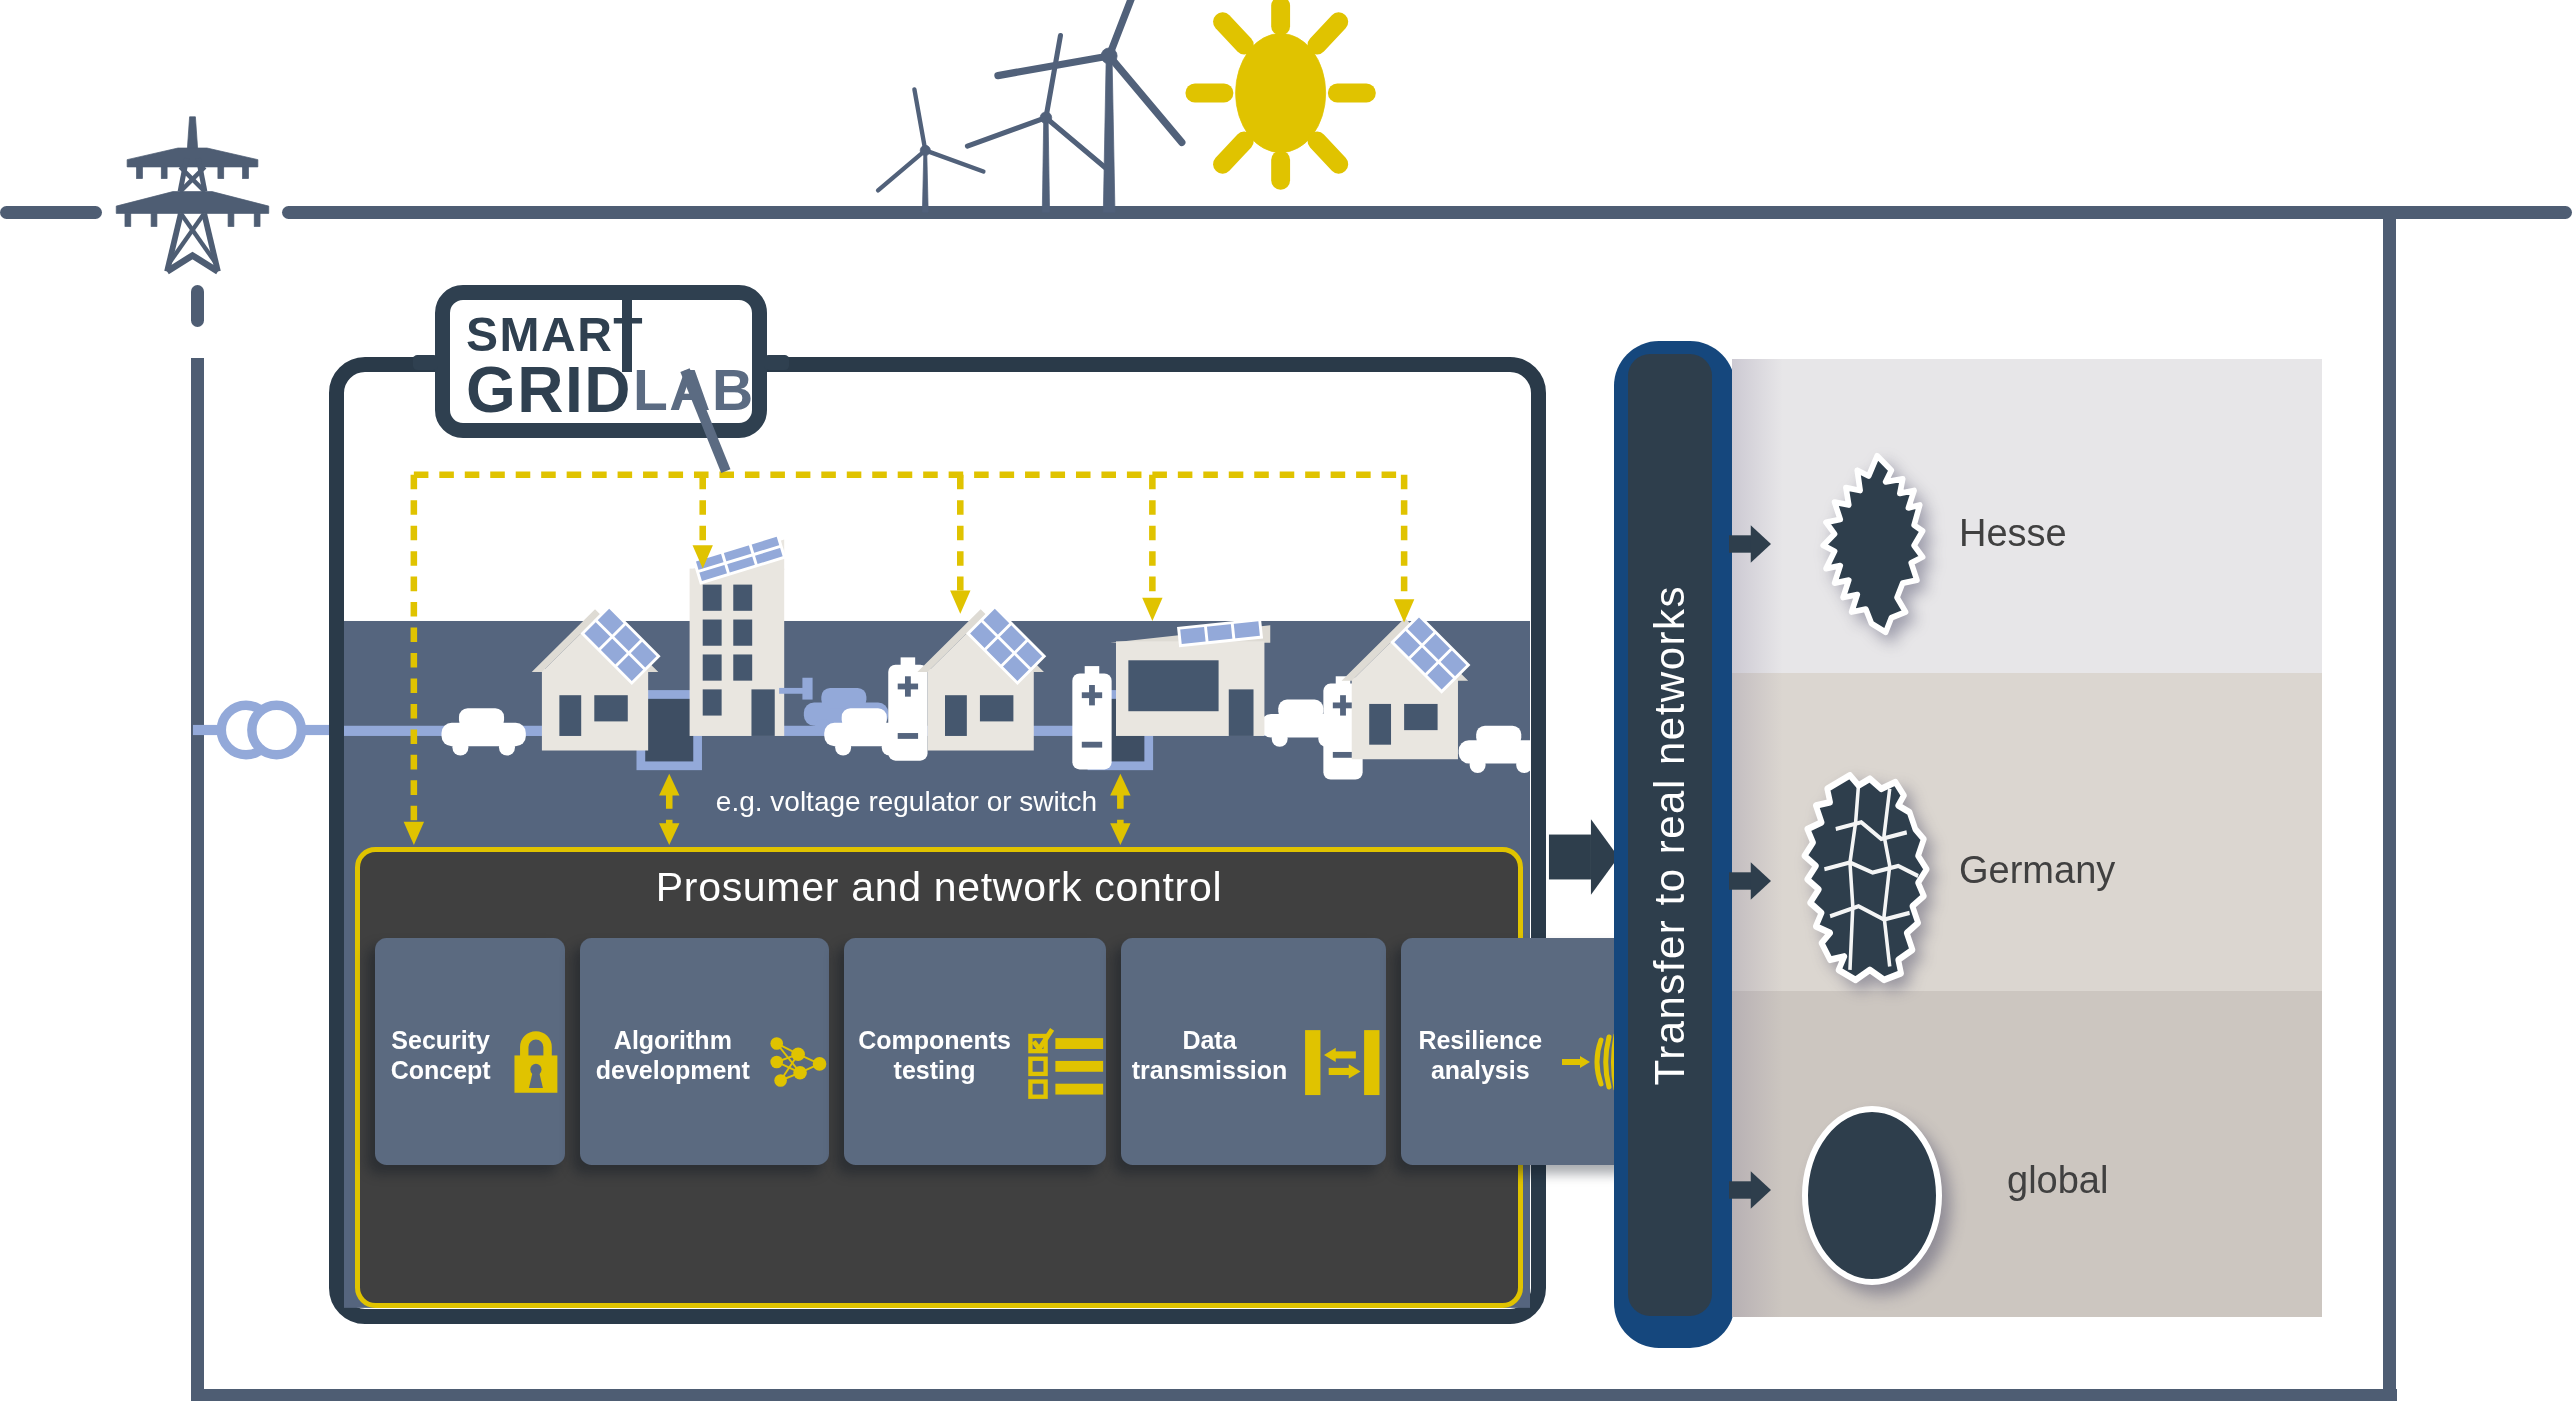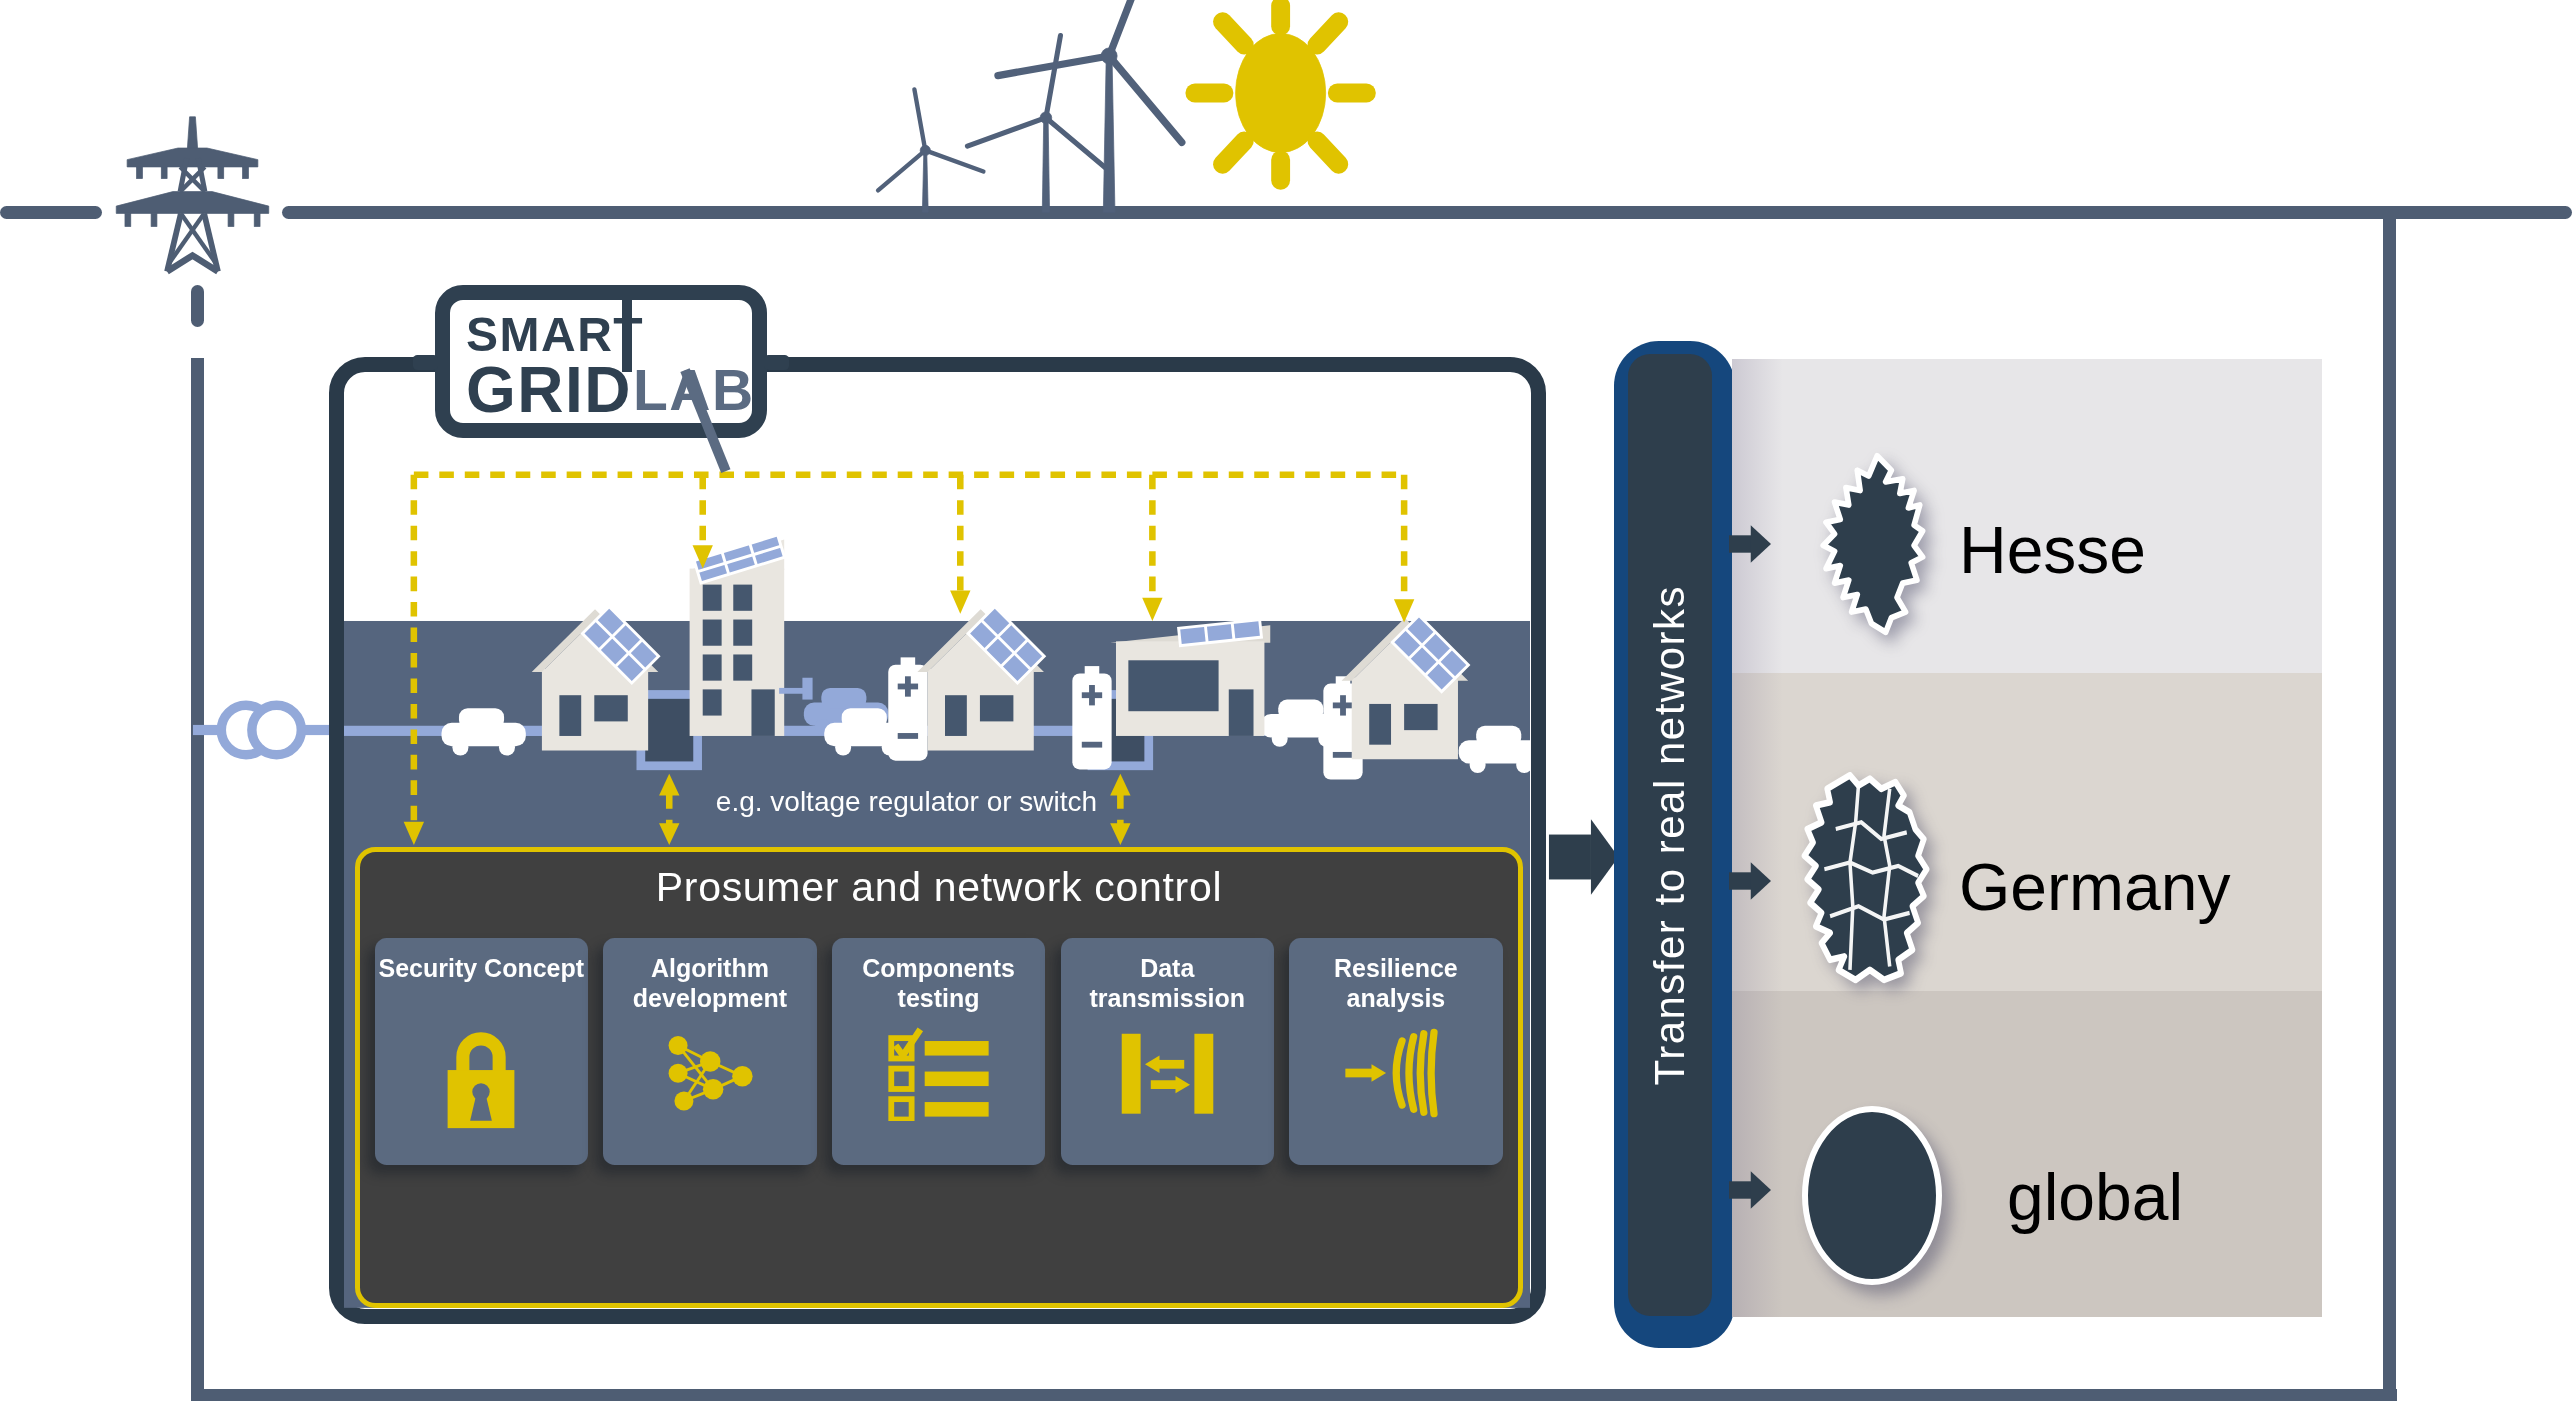--- a/index.html
+++ b/index.html
@@ -25,42 +25,42 @@
   .logo-stub{position:absolute;width:25px;height:14.6px;background:#2f4050;border-radius:4.4px;}
   .logo-leg{position:absolute;left:230px;top:70px;width:10.2px;height:109px;background:#5b6b82;
     transform:rotate(-22deg);transform-origin:top center;}
   
   .ctrl{position:absolute;left:355px;top:847px;width:1168px;height:461px;box-sizing:border-box;
     background:#404040;border:5.1px solid #e0c300;border-radius:20.4px;}
   .ctrl-title{position:absolute;left:0;top:11.6px;width:100%;text-align:center;color:#ffffff;
     font-size:41px;font-weight:300;letter-spacing:0.7px;}
   .cards{position:absolute;left:14.6px;top:86px;width:1128px;height:227px;display:flex;gap:15.3px;}
   .card{flex:1;background:#5b6a80;border-radius:11.6px;box-shadow:-7.3px 8.7px 11.6px rgba(8,18,28,.35);
-    display:flex;flex-direction:column;align-items:center;padding-top:16px;box-sizing:border-box;}
+    display:flex;align-items:center;padding-top:16px;box-sizing:border-box;}
   .card-label{color:#ffffff;font-size:25px;font-weight:bold;text-align:center;line-height:1.18;
     min-height:67px;display:flex;align-items:flex-start;justify-content:center;}
   .card-icon{margin-top:4.4px;}
   .ctrl-footer{position:absolute;left:14.6px;top:334px;width:1128px;height:99px;background:#5b6a80;
     border-radius:10.2px;box-shadow:-7.3px 8.7px 11.6px rgba(8,18,28,.35);display:flex;
     align-items:center;justify-content:center;color:#ffffff;font-size:39px;font-weight:300;}
   .scene-note{position:absolute;left:688px;top:786px;width:437px;text-align:center;
     color:#ffffff;font-size:28px;font-weight:300;}
   
   .bar-back{position:absolute;left:1614px;top:341px;width:121px;height:1007px;
     background:#15477d;border-radius:45px;}
   .bar-front{position:absolute;left:1628px;top:354px;width:84px;height:962px;background:#2e3e4c;
     border-radius:22px;display:flex;align-items:center;justify-content:center;}
   .bar-label{writing-mode:vertical-rl;transform:rotate(180deg);color:#ffffff;font-size:42px;
     font-weight:300;letter-spacing:1.5px;white-space:nowrap;}
   
   .tpanel{position:absolute;left:1732px;width:590px;}
   .tp1{top:359px;height:314px;background:linear-gradient(90deg,rgba(110,100,135,.22),rgba(110,100,135,0) 51px),#e7e6e8;}
   .tp2{top:673px;height:318px;background:linear-gradient(90deg,rgba(110,100,135,.22),rgba(110,100,135,0) 51px),#dbd6d0;}
   .tp3{top:991px;height:326px;background:linear-gradient(90deg,rgba(110,100,135,.22),rgba(110,100,135,0) 51px),#ccc6c0;}
-  .tlabel{position:absolute;left:1959px;color:#000000;font-size:66px;font-weight:300;}
+  .tlabel{position:absolute;left:1959px;color:#404040;font-size:38px;font-weight:300;}
   .globe{position:absolute;left:1802px;top:1106px;width:128px;height:167px;background:#2e3e4c;
     border:6.6px solid #ffffff;border-radius:50%;box-shadow:8.7px 10.2px 14.6px rgba(70,70,100,.45);}
   .mapshadow{filter:drop-shadow(7.3px 8.7px 7.3px rgba(70,70,100,.45));}
 </style>
 </head>
 <body>
 
 <div id="stage">
 
   <div class="gridline rcap" style="left:0;top:206px;width:102px;height:13px;"></div>

